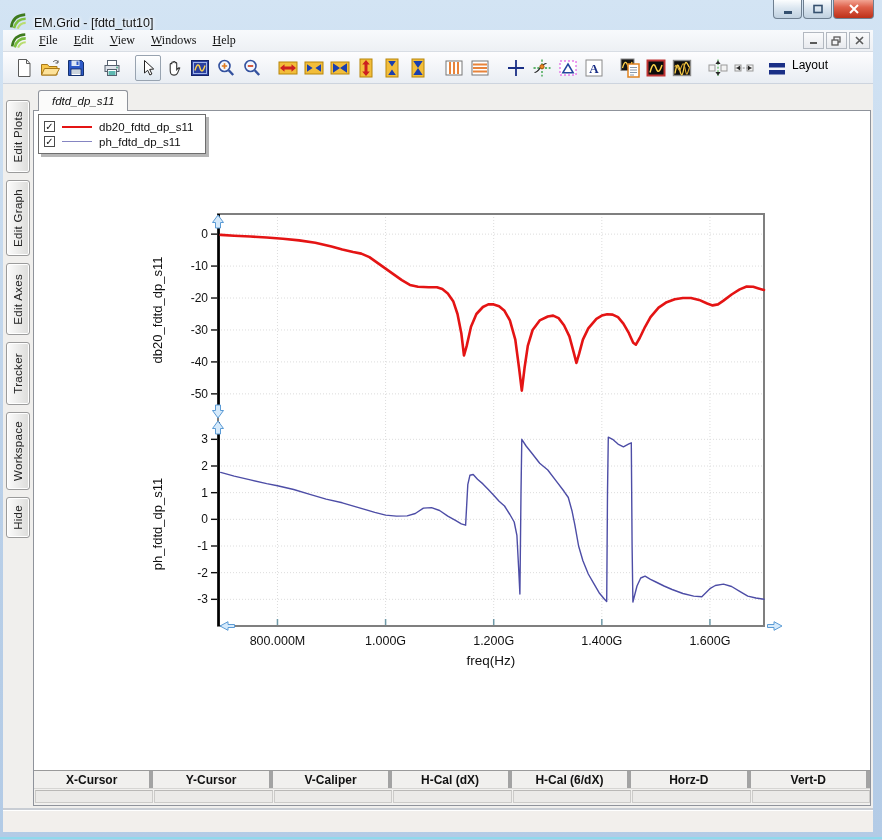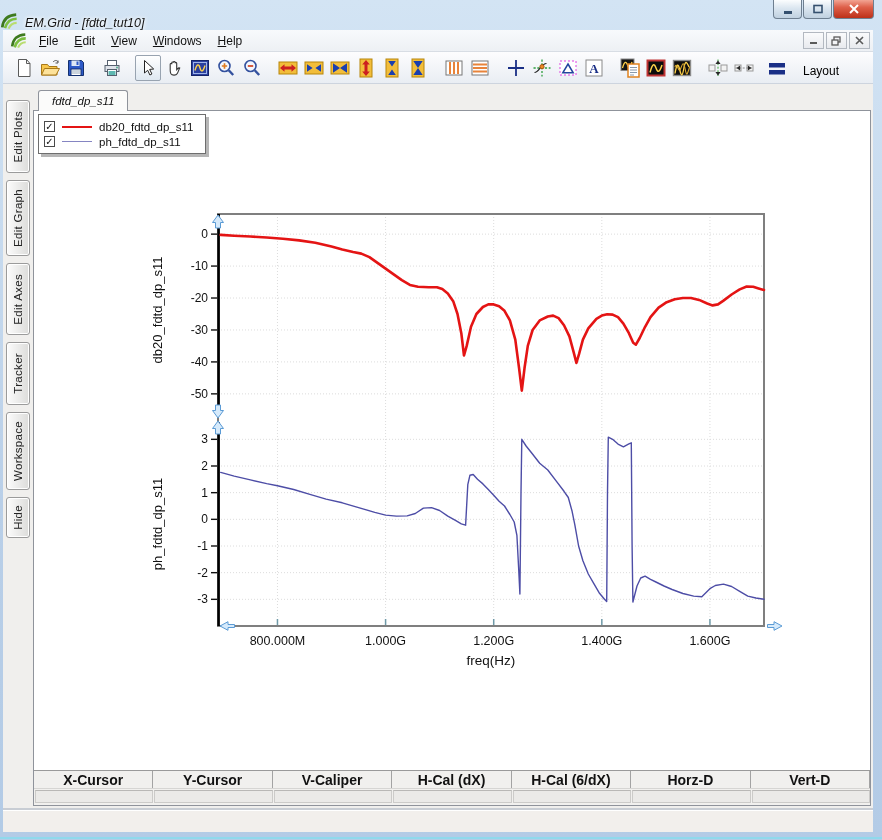--- a/index.html
+++ b/index.html
@@ -1,41 +1,41 @@
 <!DOCTYPE html>
 <html><head>
 <meta charset="utf-8">
 <style>
   html,body{margin:0;padding:0;background:#9aa4ae;font-family:"Liberation Sans",sans-serif;}
   *{box-sizing:border-box;}
   .window{position:relative;width:882px;height:840px;margin:0 auto;overflow:hidden;
           background:linear-gradient(#d3e4f4,#b9cfe8 60%,#b3cbe6);outline:1px solid #68809c;}
   .window::after{content:'';position:absolute;left:0;right:0;bottom:1px;height:2px;background:#8fd9ec;}
   
-  .titlebar{position:absolute;top:0;left:0;right:0;height:46px;display:flex;align-items:center;font-style:italic;}
+  .titlebar{position:absolute;top:0;left:0;right:0;height:46px;display:flex;align-items:center;padding-left:9px;}
   .titlebar .title-text{font-size:12.5px;color:#151515;margin-left:7px;text-shadow:0 0 4px #fff,0 0 4px #fff;}
   .win-buttons{position:absolute;top:0;right:8px;display:flex;}
   .wb{width:29px;height:19px;margin-left:1px;border:1px solid #6e7f90;border-top:none;border-radius:0 0 4px 4px;
       background:linear-gradient(#fbfdfe,#dbe6f0 45%,#c0d1e0);display:grid;place-items:center;}
   .wb.close{width:41px;background:linear-gradient(#f2a493,#de604a 40%,#bd3018);}
   
   .menubar{position:absolute;top:30px;left:3px;right:9px;height:22px;background:linear-gradient(#f8fafc,#edf0f4);
            display:flex;align-items:center;border-bottom:1px solid #d8dde4;padding-left:3px;}
   .menu-logo{width:17px;height:17px;margin:0 4px;}
-  .menu-item{padding:2px 8px;font-size:12px;color:#111;}
+  .menu-item{padding:2px 8px;font-size:12px;color:#111;font-family:Liberation Serif, serif;}
   .mdi-buttons{margin-left:auto;display:flex;gap:2px;padding-right:3px;}
   .mdib{width:21px;height:17px;border:1px solid #b2b8c0;background:linear-gradient(#fafbfc,#e8eaee);display:grid;place-items:center;}
   
   .toolbar{position:absolute;top:52px;left:3px;right:9px;height:32px;background:linear-gradient(#fdfdfe,#e9edf3);
            border-bottom:1px solid #cdd4de;display:flex;align-items:center;padding-left:8px;overflow:hidden;}
   .tbtn{width:26px;height:26px;display:grid;place-items:center;flex:0 0 auto;}
   .tbtn svg{width:20px;height:20px;}
   .tbtn.active{border:1px solid #98a3b0;border-radius:2px;background:linear-gradient(#ffffff,#dfe8f1);}
   .tsep{width:10px;flex:0 0 auto;}
-  .layout-item{display:flex;align-items:flex-end;gap:16px;font-size:12px;white-space:nowrap;flex:0 0 auto;}
+  .layout-item{display:flex;align-items:flex-start;gap:5px;font-size:12px;white-space:nowrap;flex:0 0 auto;}
   
   .client{position:absolute;top:84px;left:3px;right:9px;bottom:32px;background:#f0efed;}
   .side-tabs{position:absolute;left:0;top:0;bottom:0;width:30px;}
   .vtab{position:absolute;left:3px;width:24px;border:1px solid #9b9b9b;border-radius:3px;
         background:linear-gradient(to right,#fcfcfc,#dcdcda);display:flex;align-items:center;justify-content:center;
         box-shadow:inset 0 0 0 1px #fff;}
   .vtab span{writing-mode:vertical-rl;transform:rotate(180deg);font-size:11.5px;color:#222;letter-spacing:.3px;}
   .document{position:absolute;left:30px;top:6px;right:2px;bottom:2px;}
   .doc-tab{position:absolute;left:5px;top:0;height:21px;padding:0 13px;z-index:3;display:flex;align-items:center;
            background:#fbfbfa;border:1px solid #8f939b;border-bottom:none;border-radius:3px 3px 0 0;font-size:11.5px;color:#111;font-style:italic;}
@@ -44,21 +44,21 @@
   
   .legend{position:absolute;left:4px;top:3px;z-index:4;background:#fff;border:1px solid #6e6e6e;
           box-shadow:3px 3px 0 rgba(110,110,110,.5);padding:4px 12px 4px 5px;}
   .lrow{display:flex;align-items:center;gap:7px;height:15px;}
   .lcheck{width:11px;height:11px;border:1px solid #4a4a4a;background:#fff;font-size:10px;line-height:9px;text-align:center;color:#111;}
   .lline{width:30px;height:0;}
   .llabel{font-size:11.5px;color:#111;}
   
   .cursor-table{position:absolute;left:0;right:0;bottom:0;}
   .ct-head{display:flex;height:18px;background:#f1f0ee;border-top:1px solid #9a9a9a;}
-  .ct-head div{flex:1;text-align:center;font-size:14px;font-weight:bold;color:#111;line-height:18px;border-right:1px solid #a3a3a3;}
+  .ct-head div{flex:1;text-align:center;font-size:12px;font-weight:bold;color:#111;line-height:18px;border-right:4px solid #a3a3a3;}
   .ct-row{display:flex;height:17px;background:#f1f0ee;border-top:1px solid #d6d5d3;}
   .ct-row div{flex:1;background:#ebeae8;border:1px solid #cccbc9;border-top-color:#b9b8b6;margin:1px 0 2px 1px;font-size:11px;}
   
   .statusbar{position:absolute;left:3px;right:9px;bottom:8px;height:24px;background:#f2efec;border-top:2px solid #c8cdd4;box-shadow:inset 0 1px 0 #fff;}
 </style>
 </head>
 <body>
 
 <div class="window">
   <div class="titlebar">

